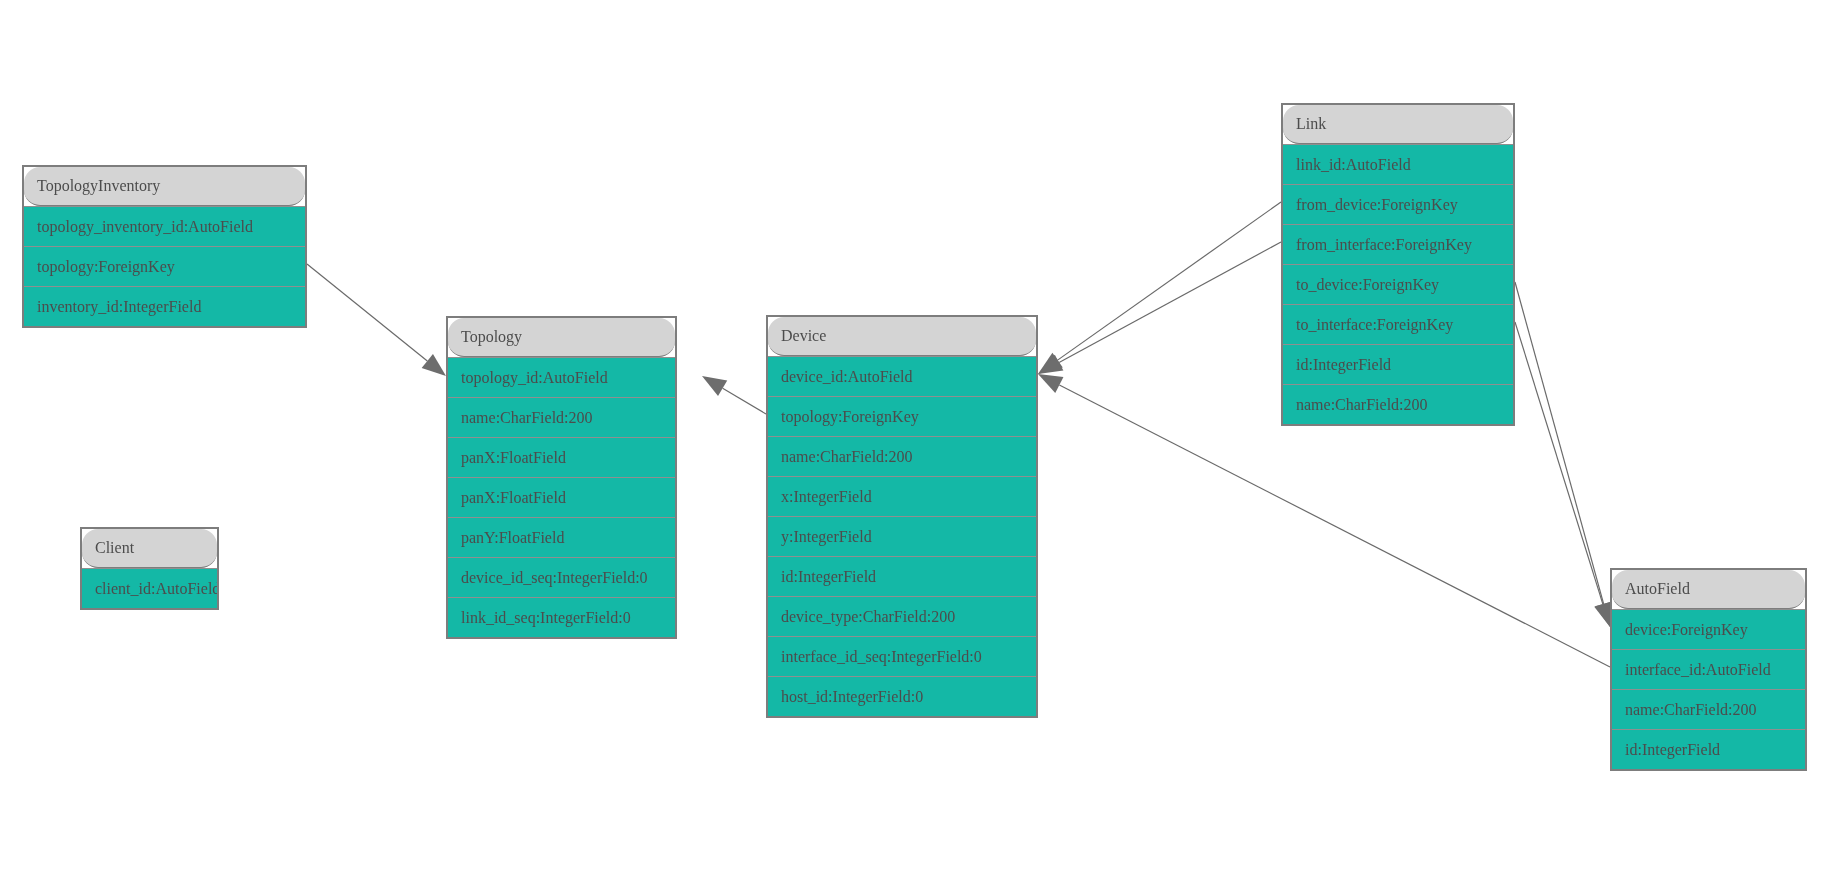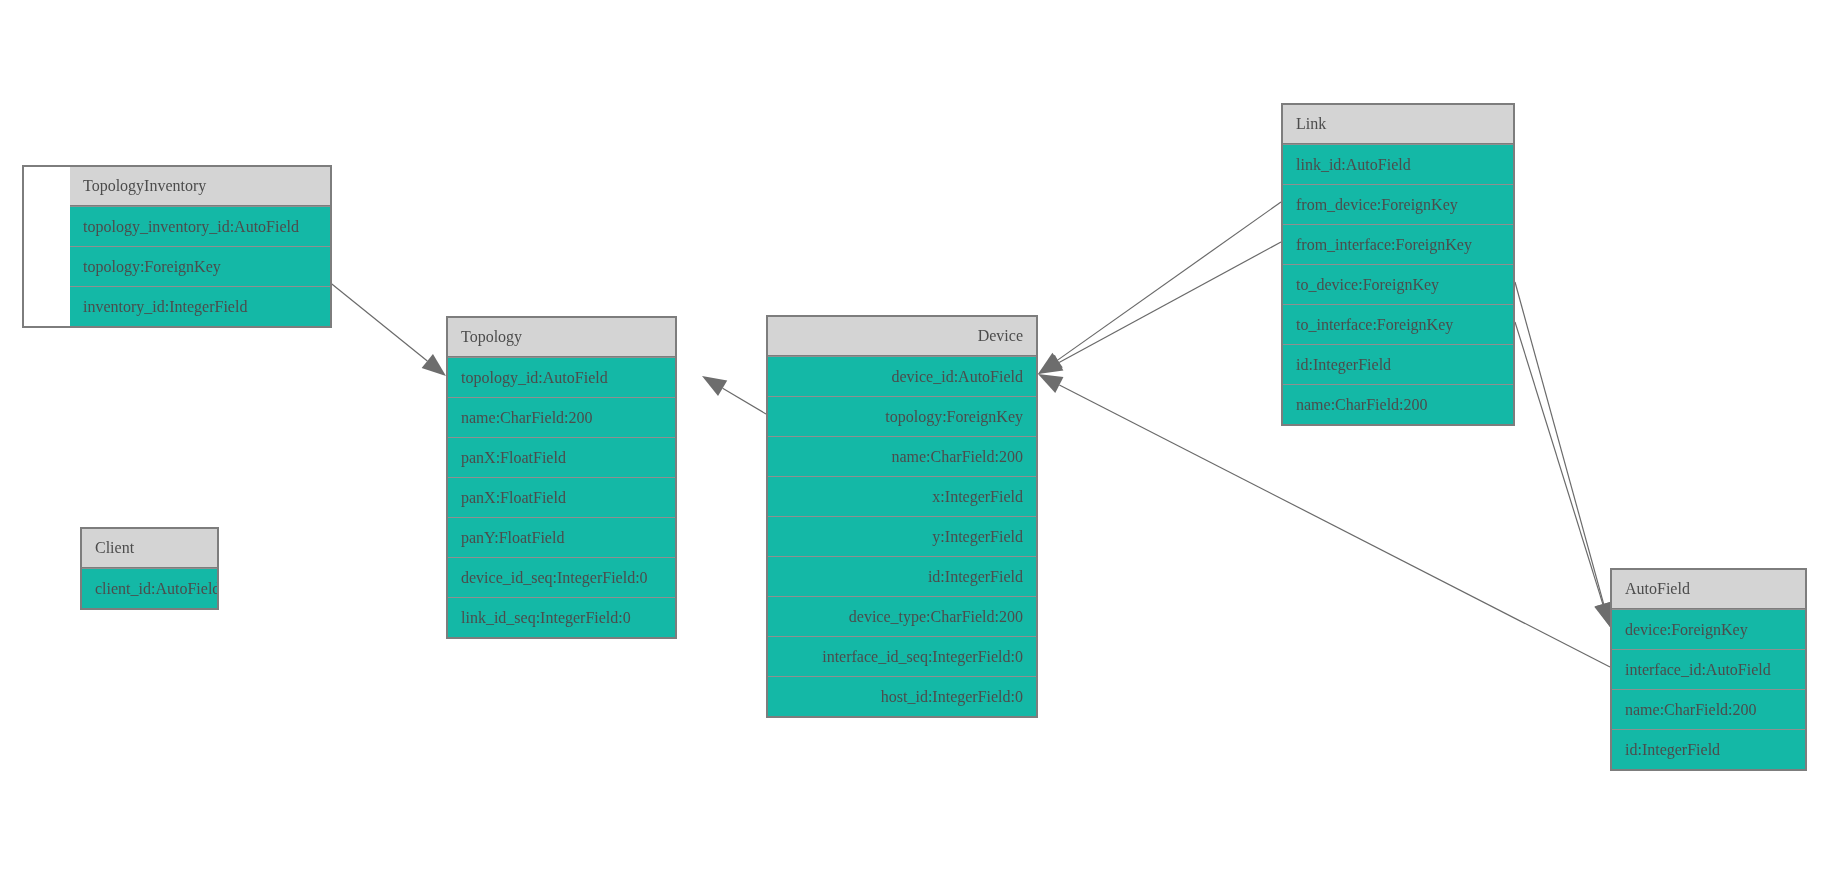--- a/index.html
+++ b/index.html
@@ -34,20 +34,21 @@
     white-space: nowrap;
   }
   .entity-header {
     box-sizing: border-box;
     height: 39px;
     line-height: 37px;
     padding: 0 13px;
     background: #d4d4d4;
     border-bottom: 1px solid #7d7d7d;
     overflow: hidden;
+    border-radius: 16px;
   }
   .entity-row {
     box-sizing: border-box;
     height: 40px;
     line-height: 39px;
     padding: 0 13px;
     border-top: 1px solid #8f8f8f;
     background: #14b8a6;
     overflow: hidden;
   }
@@ -70,41 +71,41 @@
       <line x1="1281" y1="242" x2="1059.089362480615" y2="362.5440500105302" stroke="#6a6a6a" stroke-width="1.2"></line>
       <polygon points="1038,374 1054.7933812345636,354.6355390802996 1063.3853437266662,370.4525609407608" fill="#6d6d6d"></polygon>
       <line x1="1610" y1="667" x2="1059.3606711777654" y2="384.9417424039952" stroke="#6a6a6a" stroke-width="1.2"></line>
       <polygon points="1038,374 1063.4638245792637,376.9314907123332 1055.2575177762672,392.9519940956572" fill="#6d6d6d"></polygon>
       <line x1="1515" y1="282" x2="1603.6284505858666" y2="603.8612152855156" stroke="#6a6a6a" stroke-width="1.2"></line>
       <polygon points="1610,627 1594.951406317935,606.2505463158157 1612.3054948537983,601.4718842552156" fill="#6d6d6d"></polygon>
       <line x1="1515" y1="322" x2="1602.8627921829464" y2="604.0858064820909" stroke="#6a6a6a" stroke-width="1.2"></line>
       <polygon points="1610,627 1594.2699696137304,606.762259413486 1611.4556147521623,601.4093535506958" fill="#6d6d6d"></polygon>
     </svg>
   <div id="entities">
-      <div class="entity" style="left: 22px; top: 165px; width: 310px; padding-left: 46px;">
+      <div class="entity" style="left: 22px; top: 165px; width: 285px;">
         <div class="entity-header">TopologyInventory</div>
         <div class="entity-row">topology_inventory_id:AutoField</div>
         <div class="entity-row">topology:ForeignKey</div>
         <div class="entity-row">inventory_id:IntegerField</div>
       </div>
       <div class="entity" style="left: 446px; top: 316px; width: 231px;">
         <div class="entity-header">Topology</div>
         <div class="entity-row">topology_id:AutoField</div>
         <div class="entity-row">name:CharField:200</div>
         <div class="entity-row">panX:FloatField</div>
         <div class="entity-row">panX:FloatField</div>
         <div class="entity-row">panY:FloatField</div>
         <div class="entity-row">device_id_seq:IntegerField:0</div>
         <div class="entity-row">link_id_seq:IntegerField:0</div>
       </div>
       <div class="entity" style="left: 80px; top: 527px; width: 139px;">
         <div class="entity-header">Client</div>
         <div class="entity-row">client_id:AutoField</div>
       </div>
-      <div class="entity" style="left: 766px; top: 315px; width: 272px; text-align: right;">
+      <div class="entity" style="left: 766px; top: 315px; width: 272px;">
         <div class="entity-header">Device</div>
         <div class="entity-row">device_id:AutoField</div>
         <div class="entity-row">topology:ForeignKey</div>
         <div class="entity-row">name:CharField:200</div>
         <div class="entity-row">x:IntegerField</div>
         <div class="entity-row">y:IntegerField</div>
         <div class="entity-row">id:IntegerField</div>
         <div class="entity-row">device_type:CharField:200</div>
         <div class="entity-row">interface_id_seq:IntegerField:0</div>
         <div class="entity-row">host_id:IntegerField:0</div>

